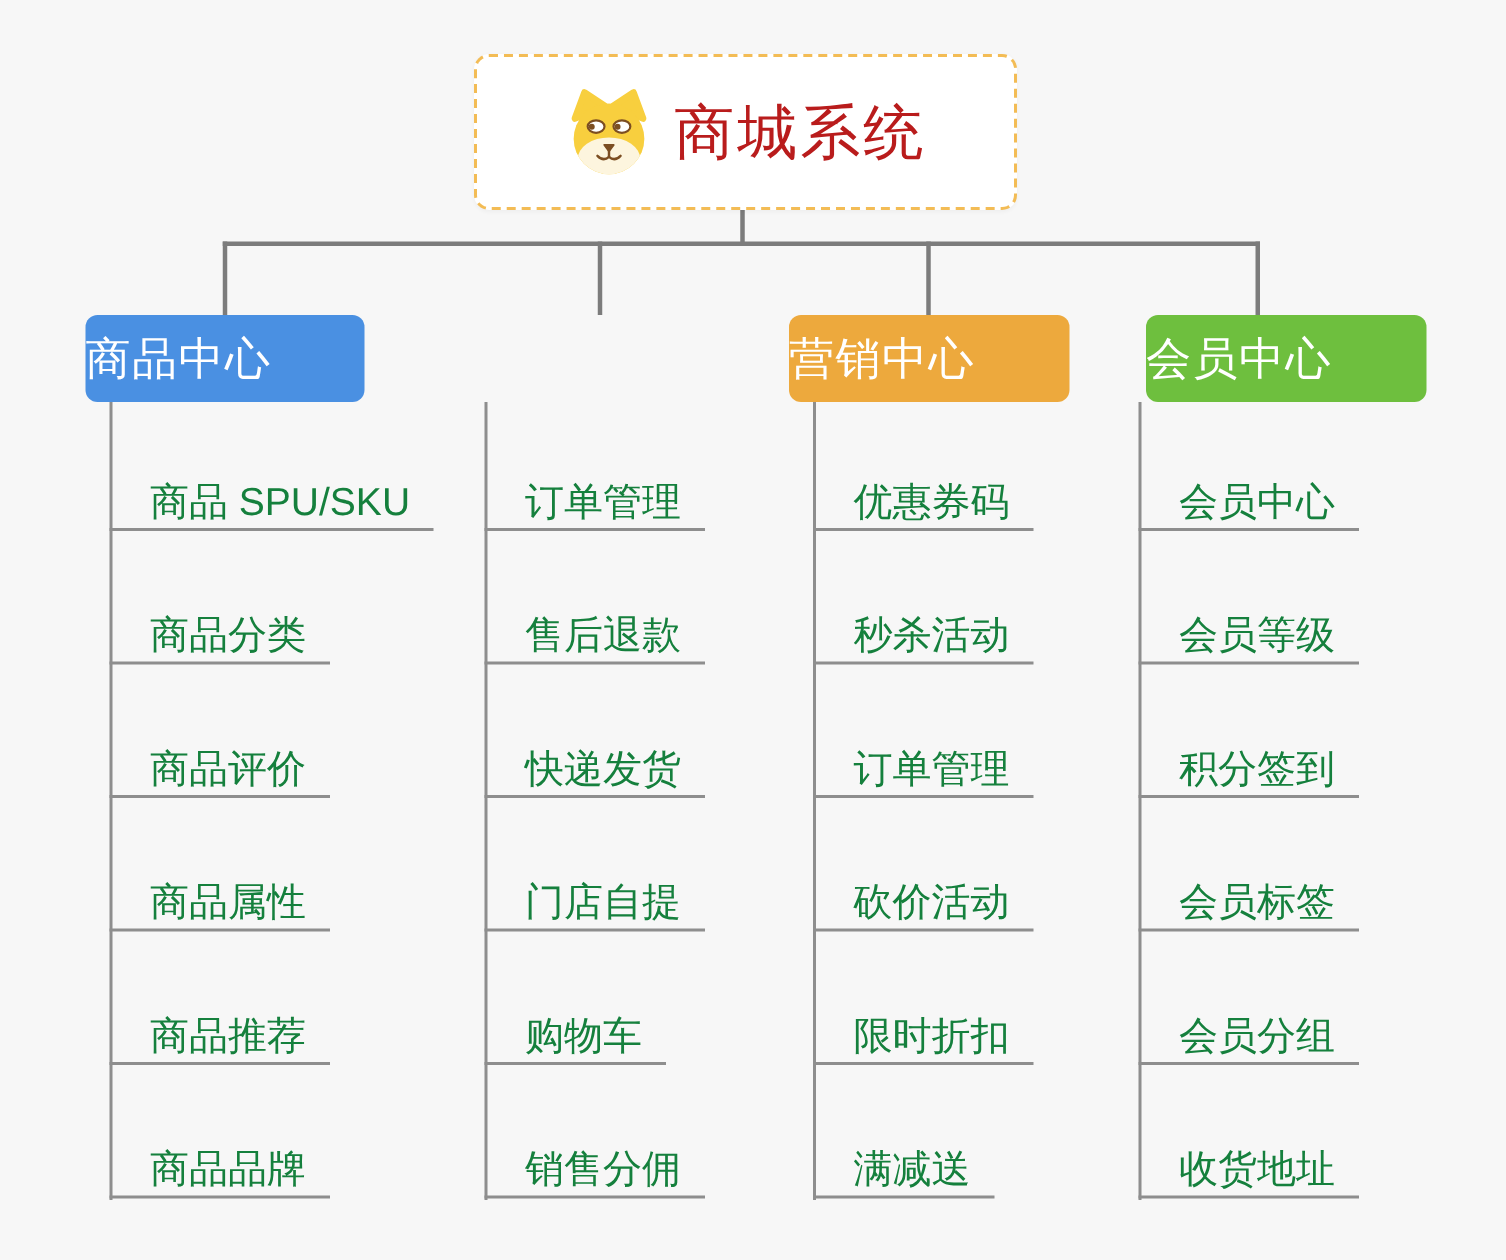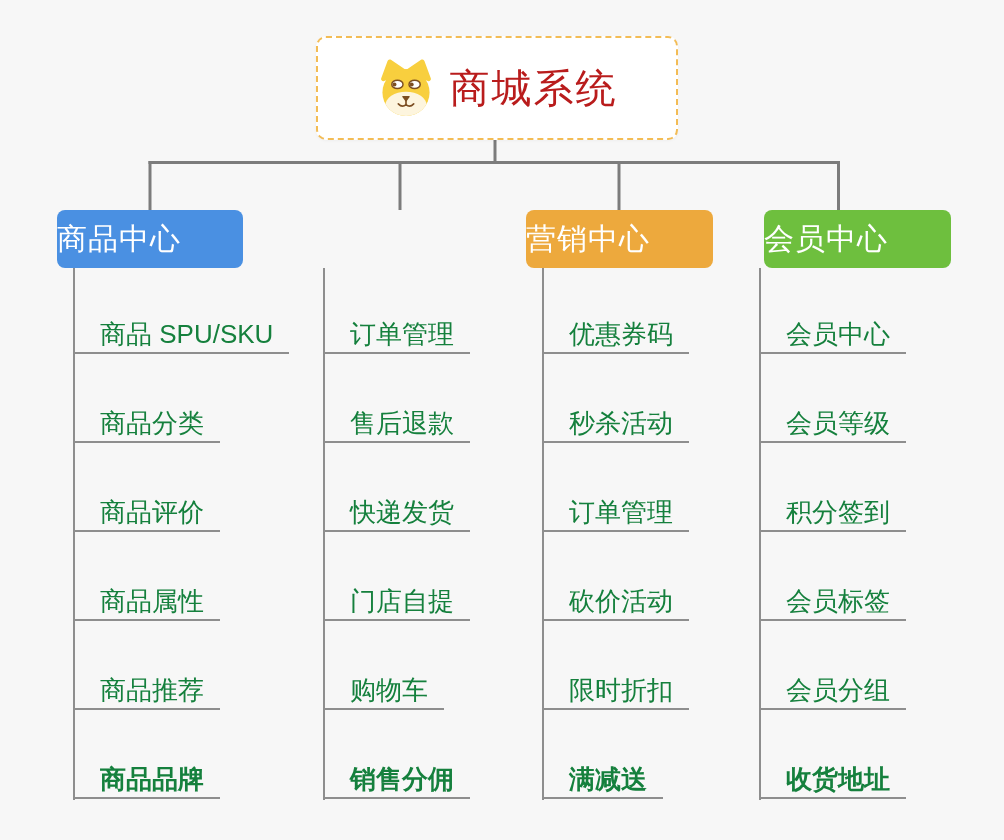--- a/index.html
+++ b/index.html
@@ -54,21 +54,21 @@
   }
   .child-node {
     position:absolute; left:0; height:44px;
     display:flex; align-items:flex-end;
     padding:0 16px 5px 27px;
     border-bottom:2px solid #8E8E8E;
     font-size:26px; color:#15803d; white-space:nowrap; line-height:1;
     cursor:default;
   }
   .ct-1 { top:42px; }  .ct-2 { top:131px; } .ct-3 { top:220px; }
-  .ct-4 { top:309px; } .ct-5 { top:398px; } .ct-6 { top:487px;font-weight:bold; }
+  .ct-4 { top:309px; } .ct-5 { top:398px; } .ct-6 { top:487px; }
 </style>
 </head>
 <body>
 
 <div class="canvas">
 
   <svg class="connectors" viewBox="0 0 1004 840" xmlns="http://www.w3.org/2000/svg">
     <path d="M495,140 V164"></path>
     <path d="M148.5,162.5 H840"></path>
     <path d="M150,161 V210"></path>

